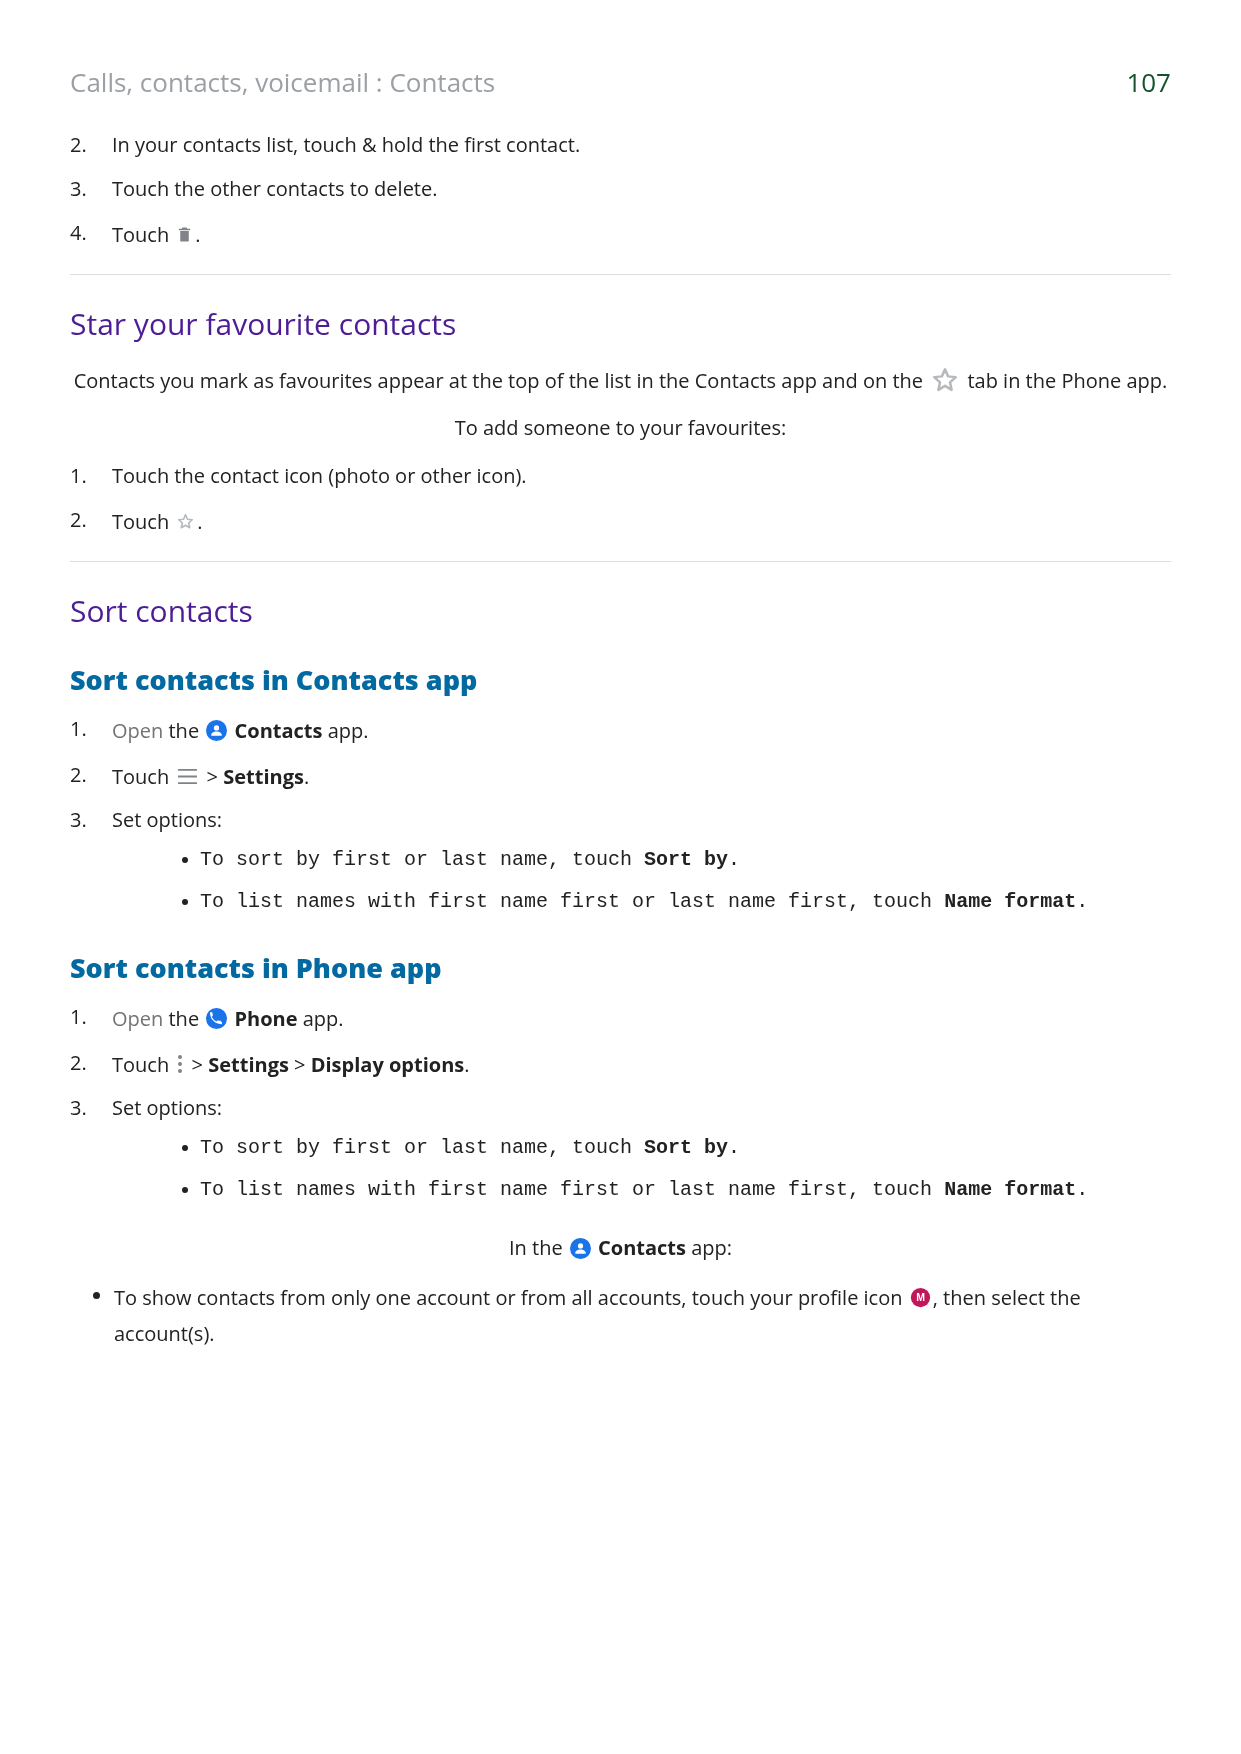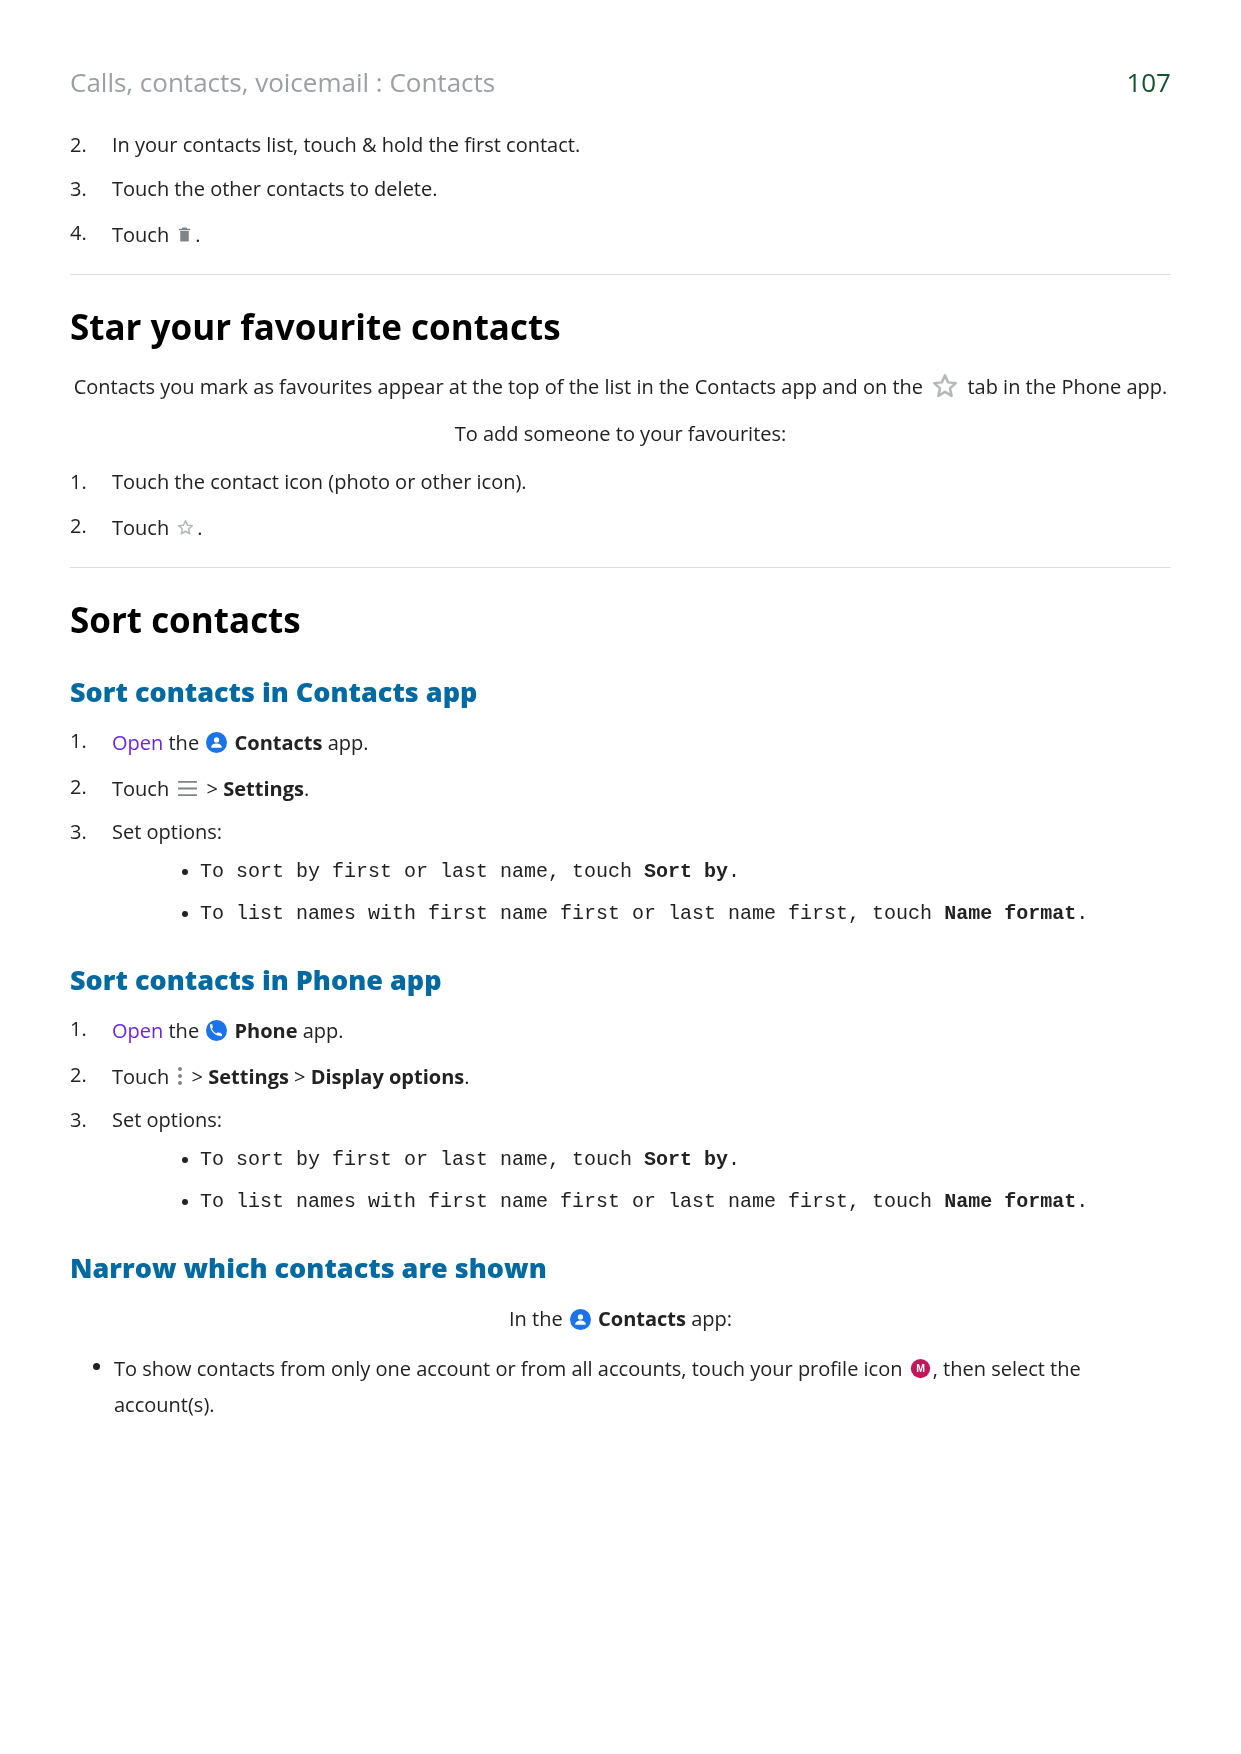--- a/index.html
+++ b/index.html
@@ -50,24 +50,24 @@
   }
   ol.plain-list {
     counter-reset: item 0;
   }
   hr.divider {
     border: none;
     border-top: 1px solid #ddd;
     margin: 18px 0 28px 0;
   }
   h1 {
-    font-size: 35px;
-    font-weight: 700;
+    font-size: 30px;
+    font-weight: 400;
     margin: 10px 0 18px 0;
-    color: #000000;
+    color: #4c1d95;
   }
   h2 {
     font-size: 27px;
     font-weight: 800;
     margin: 30px 0 14px 0;
     color: #0369a1;
   }
   p.body {
     font-size: 20px;
     line-height: 1.7;
@@ -85,21 +85,21 @@
     font-size: 20px;
     line-height: 1.7;
     margin-bottom: 8px;
   }
   ul.bullets-tight {
     list-style: disc;
     padding-left: 44px;
     margin: 6px 0 16px 0;
   }
   .link {
-    color: #6d28d9;
+    color: #737373;
   }
   .bold {
     font-weight: 700;
   }
   
   .icon {
     display: inline-block;
     vertical-align: middle;
   }
   .icon svg {
@@ -222,21 +222,20 @@
         <li>
           <span>To sort by first or last name, touch </span><span class="bold">Sort by</span><span>.</span>
         </li>
         <li>
           <span>To list names with first name first or last name first, touch </span><span class="bold">Name format</span><span>.</span>
         </li>
       </ul>
     </li>
   </ol>
 
-  <h2>Narrow which contacts are shown</h2>
 
 
   <p class="body">
     <span class="inline-text">In the </span><span class="icon gap">
       <svg width="21" height="21" viewBox="0 0 24 24">
           <circle cx="12" cy="12" r="12" fill="#1a73e8"></circle>
           <path fill="#fff" d="M12 6a3 3 0 1 1 0 6 3 3 0 0 1 0-6zm0 7c3 0 6 1.5 6 4v1H6v-1c0-2.5 3-4 6-4z"></path>
         </svg>
     </span>
     <span class="bold inline-text">Contacts</span><span class="inline-text"> app:</span>

